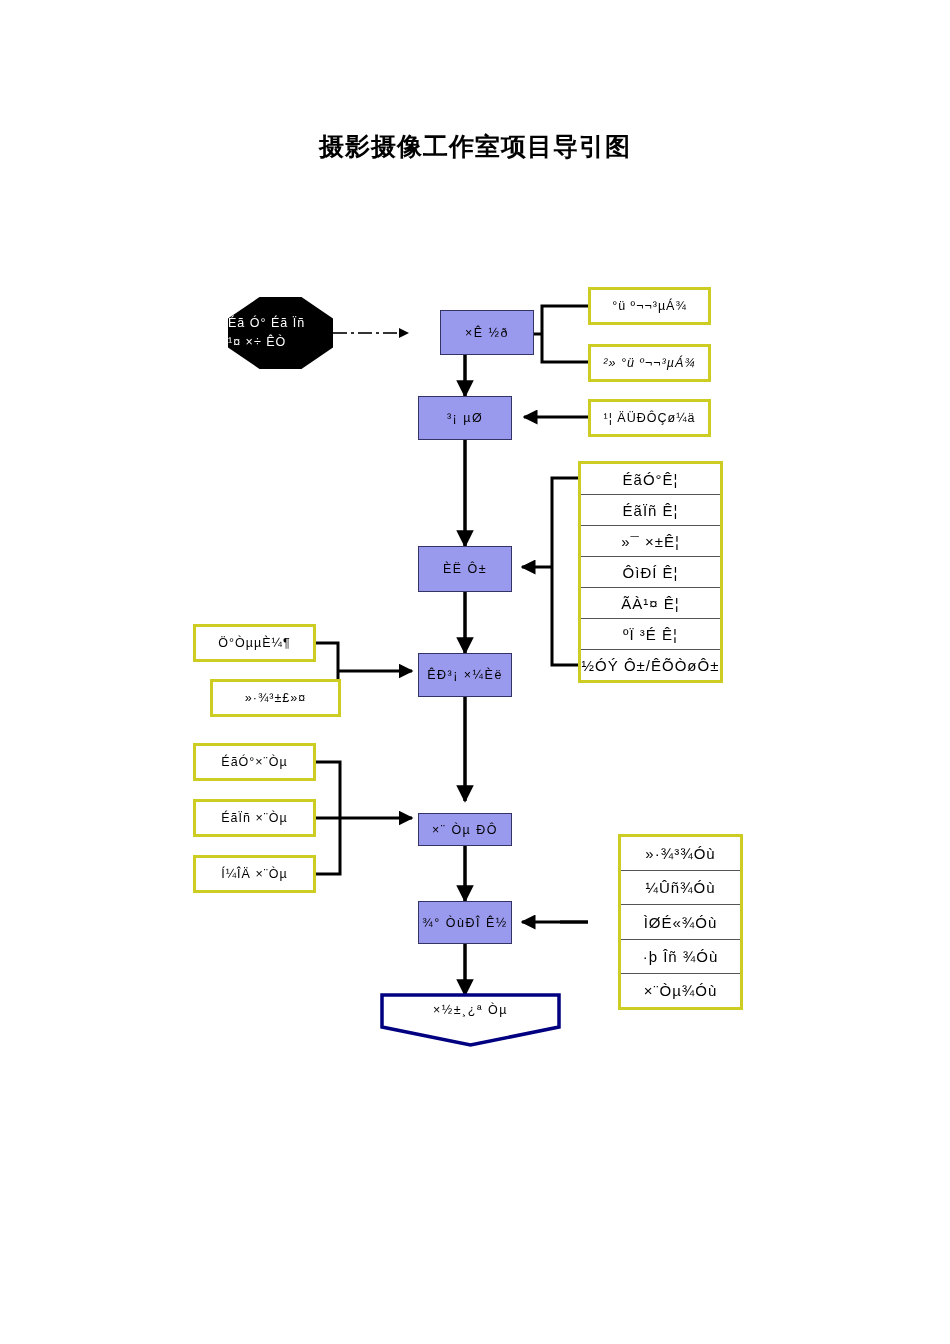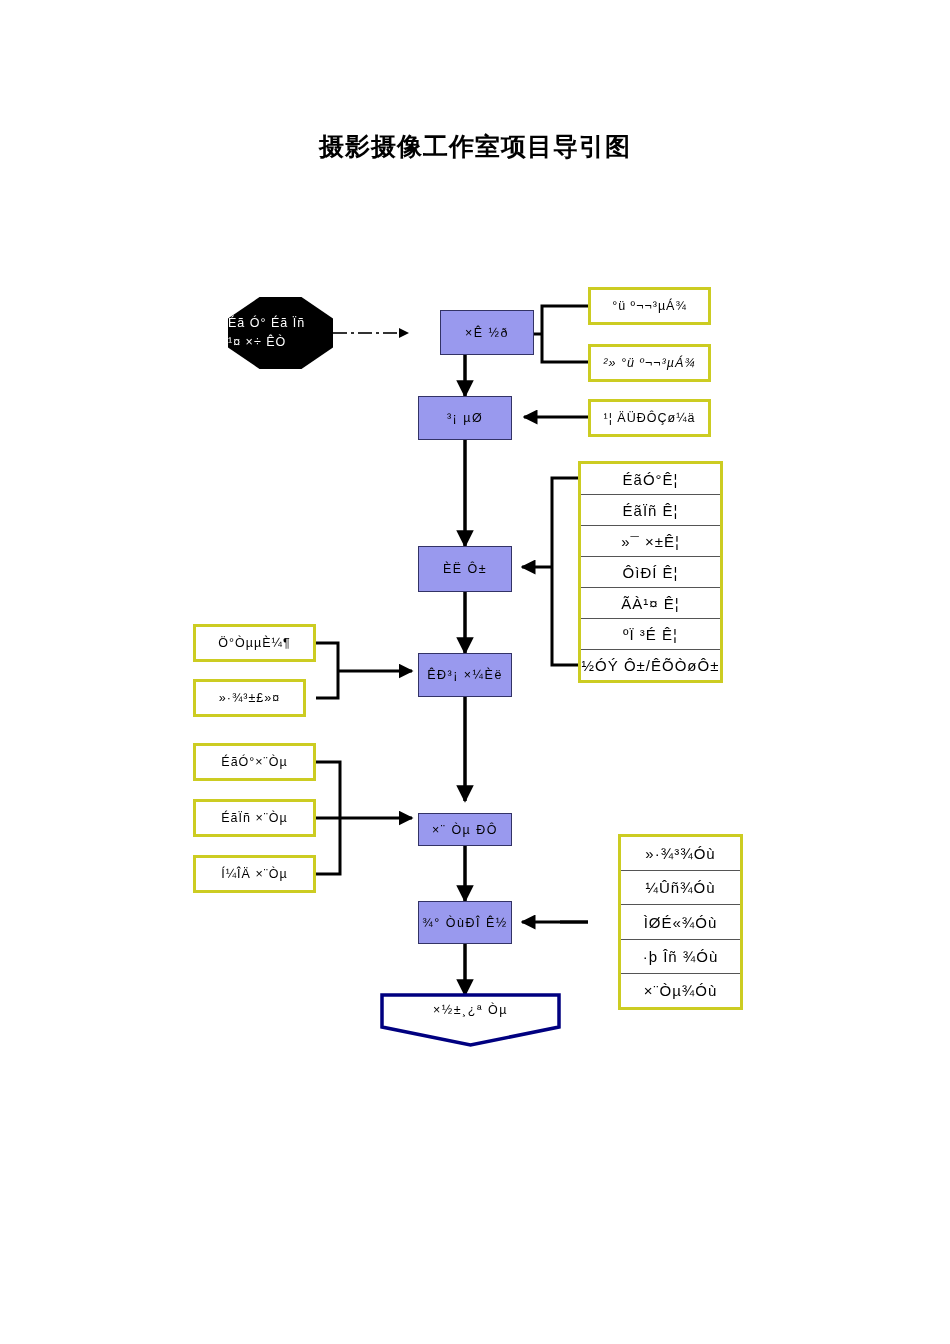--- a/index.html
+++ b/index.html
@@ -159,21 +159,21 @@
     <div class="row">»¯ ×±Ê¦</div>
     <div class="row">ÔìÐÍ Ê¦</div>
     <div class="row">ÃÀ¹¤ Ê¦</div>
     <div class="row">ºÏ ³É Ê¦</div>
     <div class="row">½ÓÝ Ô±/ÊÕÒøÔ±</div>
   </div>
 
   <div class="node yellowbox" style="left:193px;top:624px;width:123px;height:38px;">
     <span>Ö°ÒµµÈ¼¶</span>
   </div>
-  <div class="node yellowbox" style="left:193px;top:679px;width:113px;height:38px;text-align:right;">
+  <div class="node yellowbox" style="left:210px;top:679px;width:131px;height:38px;text-align:right;">
     <span>»·¾³±£»¤</span>
   </div>
 
   <div class="node proc" style="left:418px;top:653px;width:94px;height:44px;">
     <span>ÊÐ³¡  ×¼Èë</span>
   </div>
 
   <div class="node yellowbox" style="left:193px;top:743px;width:123px;height:38px;">
     <span>ÉãÓ°×¨Òµ</span>
   </div>

